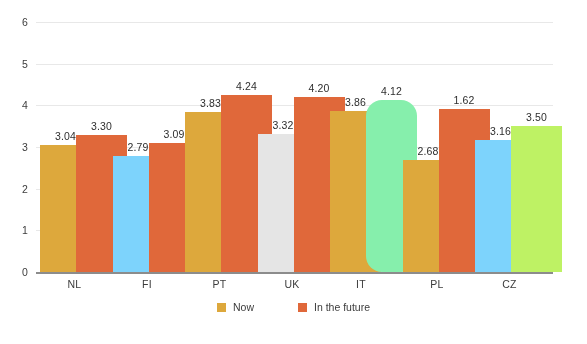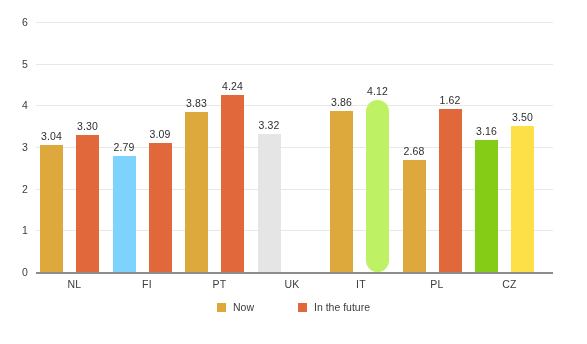--- a/index.html
+++ b/index.html
@@ -64,21 +64,22 @@
     height: 250px;
   }
   .group {
     position: absolute;
     bottom: 0;
     height: 250px;
   }
   .bar {
     position: absolute;
     bottom: 0;
-    width: 23px;
+    width: 31px;
+    padding-left: 20px;
   }
   .bar.now   { left: 0;    background: #dda83c; margin-top: 16px; }
   .bar.fut   { left: 36px; background: #e0683a; }
 
   .bar-label {
     position: absolute;
     width: 46px;
     left: 50%;
     margin-left: -23px;
     text-align: center;
@@ -163,42 +164,45 @@
             <div class="bar-label" style="bottom: 162.583px;">3.83</div>
           </div>
           <div class="bar fut" style="height: 176.667px; background: rgb(224, 104, 58);">
             <div class="bar-label" style="bottom: 179.667px;">4.24</div>
           </div>
         </div>
         <div class="group" style="left: 221.5px; width: 69px;">
           <div class="bar now" style="height: 138.333px; background: #e5e5e5;">
             <div class="bar-label" style="bottom: 141.333px;">3.32</div>
           </div>
+          <div class="bar fut" style="height: 175px; background: rgb(224, 104, 58);">
+            <div class="bar-label" style="bottom: 178px;">4.20</div>
+          </div>
         </div>
         <div class="group" style="left: 294px; width: 69px;">
           <div class="bar now" style="height: 160.833px; background: rgb(221, 168, 60);">
             <div class="bar-label" style="bottom: 163.833px; text-align: center;">3.86</div>
           </div>
-          <div class="bar fut" style="height: 171.667px; background: #bef264; border-radius: 16px;">
+          <div class="bar fut" style="height: 171.667px; background: #86efac; border-radius: 16px;">
             <div class="bar-label" style="bottom: 174.667px;">4.12</div>
           </div>
         </div>
         <div class="group" style="left: 366.5px; width: 69px;">
           <div class="bar now" style="height: 111.667px; background: rgb(221, 168, 60);">
             <div class="bar-label" style="bottom: 114.667px;">2.68</div>
           </div>
           <div class="bar fut" style="height: 163.333px; background: rgb(224, 104, 58);">
             <div class="bar-label" style="bottom: 166.333px;">1.62</div>
           </div>
         </div>
         <div class="group" style="left: 439px; width: 69px;">
-          <div class="bar now" style="height: 131.667px; background: #84cc16;">
+          <div class="bar now" style="height: 131.667px; background: #7dd3fc;">
             <div class="bar-label" style="bottom: 134.667px;">3.16</div>
           </div>
-          <div class="bar fut" style="height: 145.833px; background: #fde047;">
+          <div class="bar fut" style="height: 145.833px; background: #bef264;">
             <div class="bar-label" style="bottom: 148.833px;">3.50</div>
           </div>
         </div>
       </div>
   </div>
 
   <div id="yticks">
       <div class="ytick" style="top: 272px;">0</div>
       <div class="ytick" style="top: 230.333px;">1</div>
       <div class="ytick" style="top: 188.667px;">2</div>

